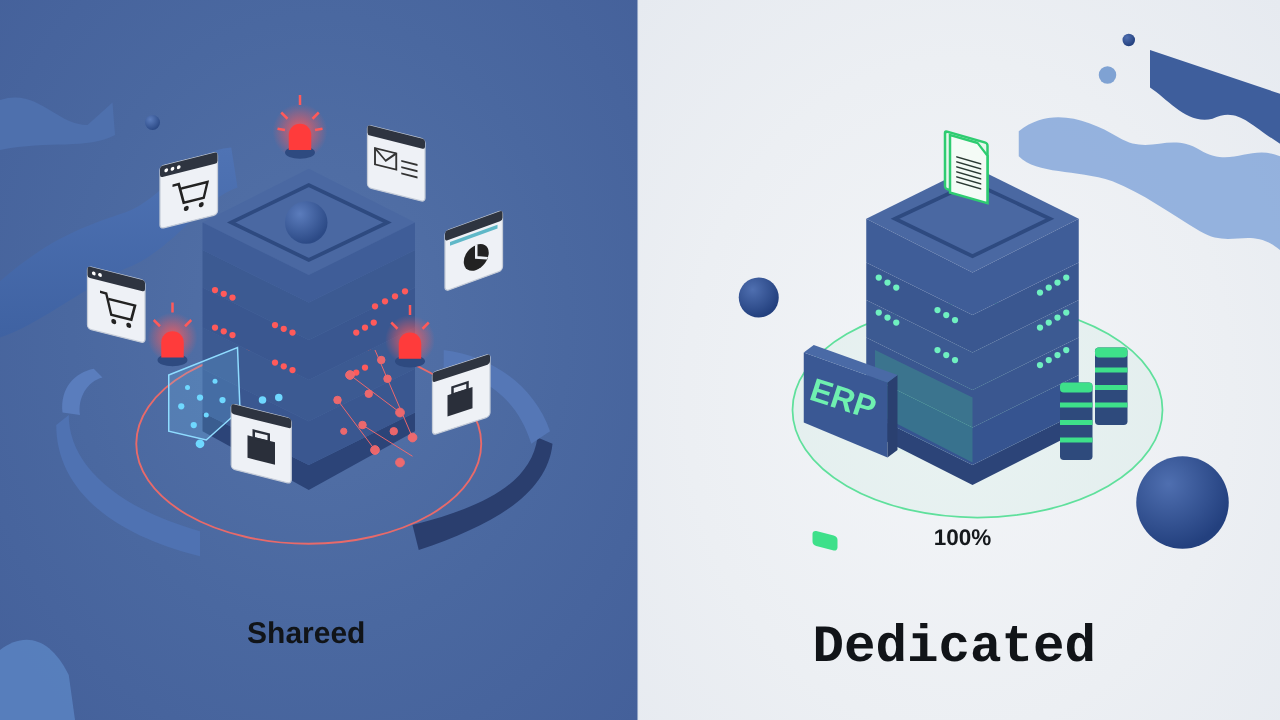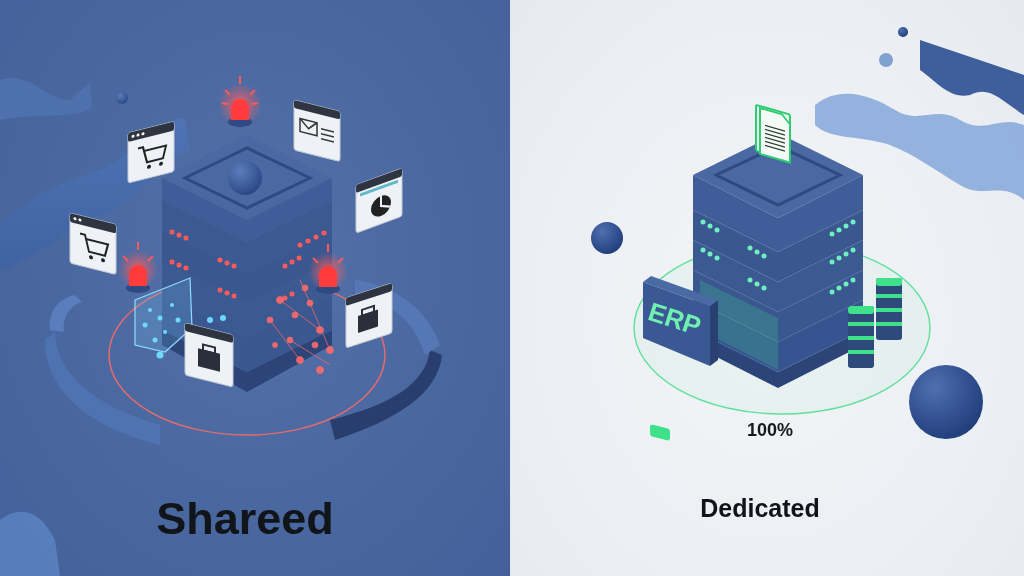--- a/index.html
+++ b/index.html
@@ -4,21 +4,21 @@
 <style>
   *{margin:0;padding:0;box-sizing:border-box;}
   html,body{width:1024px;height:576px;overflow:hidden;}
   body{position:relative;font-family:"Liberation Sans","DejaVu Sans",sans-serif;}
   .panel{position:absolute;top:0;height:576px;overflow:hidden;}
   .panel-left{left:0;width:511px;background:radial-gradient(ellipse at 50% 45%,#5472a8 0%,#4a68a0 55%,#44609a 100%);}
   .panel-right{left:511px;width:513px;background:radial-gradient(ellipse at 50% 55%,#f3f5f8 0%,#eceff3 60%,#e6eaf0 100%);}
   .divider{position:absolute;left:510px;top:0;width:2px;height:576px;background:#dfe6ee;}
   .layer{position:absolute;left:0;top:0;}
   .label{position:absolute;font-weight:bold;color:#111418;text-align:center;}
-  .label-shared{left:150px;top:493px;width:190px;font-size:45px;}
+  .label-shared{left:150px;top:493px;width:190px;font-size:24px;}
   .pct{position:absolute;left:720px;top:420px;width:100px;text-align:center;font-size:18px;font-weight:bold;color:#16191d;}
 </style>
 </head>
 <body>
 
 <div class="panel panel-left">
   <svg class="layer" width="511" height="576" viewBox="0 0 511 576">
     <defs>
       <linearGradient id="wave" x1="0" y1="0" x2="0" y2="1">
         <stop offset="0" stop-color="#4f73b4"></stop>
@@ -303,14 +303,14 @@
     </g>
     <g>
       <rect x="876" y="278" width="26" height="62" rx="3" fill="#2e4a7c"></rect>
       <rect x="876" y="278" width="26" height="8" rx="3" fill="#3ee08a"></rect>
       <rect x="876" y="294" width="26" height="4" fill="#3ee08a"></rect>
       <rect x="876" y="308" width="26" height="4" fill="#3ee08a"></rect>
       <rect x="876" y="322" width="26" height="4" fill="#3ee08a"></rect>
     </g>
   </svg>
   <div class="pct" style="left:209px;">100%</div>
-  <div class="label" style="left:139px;top:494px;width:220px;font-size:25px;">Dedicated</div>
+  <div class="label" style="left:139px;top:494px;width:220px;font-size:42px;font-family:Liberation Mono, monospace;">Dedicated</div>
 </div>
 
 </body></html>

